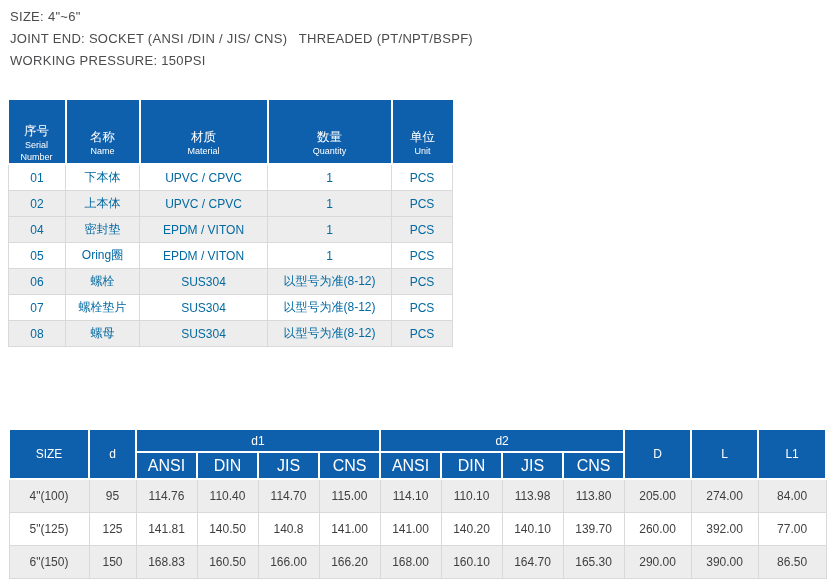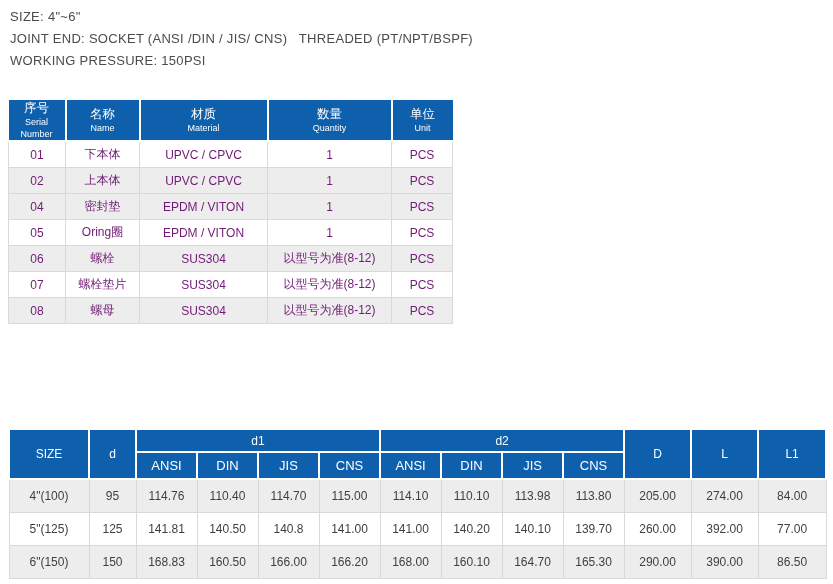--- a/index.html
+++ b/index.html
@@ -27,42 +27,42 @@
   .parts-table {
     position: absolute; top: 98px; left: 8px; width: 444px;
   }
   .parts-table thead th {
     background: #0e5fac; color: #ffffff;
     border: 2px solid #ffffff;
     height: 40px; font-weight: normal;
   }
   .parts-table thead th:first-child { border-left: none; }
   .parts-table thead th:last-child { border-right: none; }
-  .hdr-zh { display: block; font-size: 12.5px; line-height: 15px; }
+  .hdr-zh { display: block; font-size: 12.5px; line-height: 15px; margin-top: 24px; }
   .hdr-en { display: block; font-size: 9px; line-height: 12px; }
   .parts-table tbody td {
     border: 1px solid #d9d9d9;
-    height: 25px; font-size: 12px; color: #701a75;
+    height: 25px; font-size: 12px; color: #0369a1;
   }
   .parts-table tbody tr.striped td { background: #ededed; margin-top: 28px; }
 
   
   .unit-label {
     position: absolute; top: 407px; right: 10px;
     font-size: 11.5px; color: #39393b; letter-spacing: 0.3px; margin-top: 28px;
   }
 
   
   .dim-table {
     position: absolute; top: 428px; left: 8px; width: 817px;
   }
   .dim-table thead th {
     background: #0e5fac; color: #ffffff;
     border: 2px solid #ffffff;
-    font-weight: normal; font-size: 13px;
+    font-weight: normal; font-size: 16px;
   }
   .dim-table thead tr.group-row th { height: 21px; font-size: 12px; }
   .dim-table thead tr.sub-row th { height: 25px; }
   .dim-table thead th.span2 { height: 48px; font-size: 12px; }
   .dim-table tbody td {
     border: 1px solid #d9d9d9;
     height: 32px; font-size: 12px; color: #3f3f41;
   }
   .dim-table tbody tr.striped td { background: #ededed; }
 </style>

